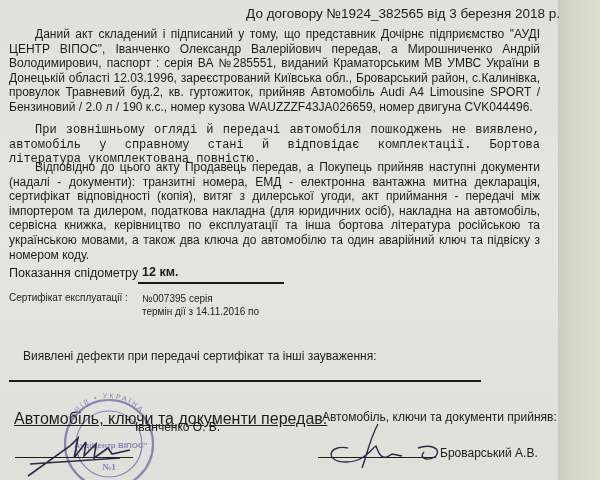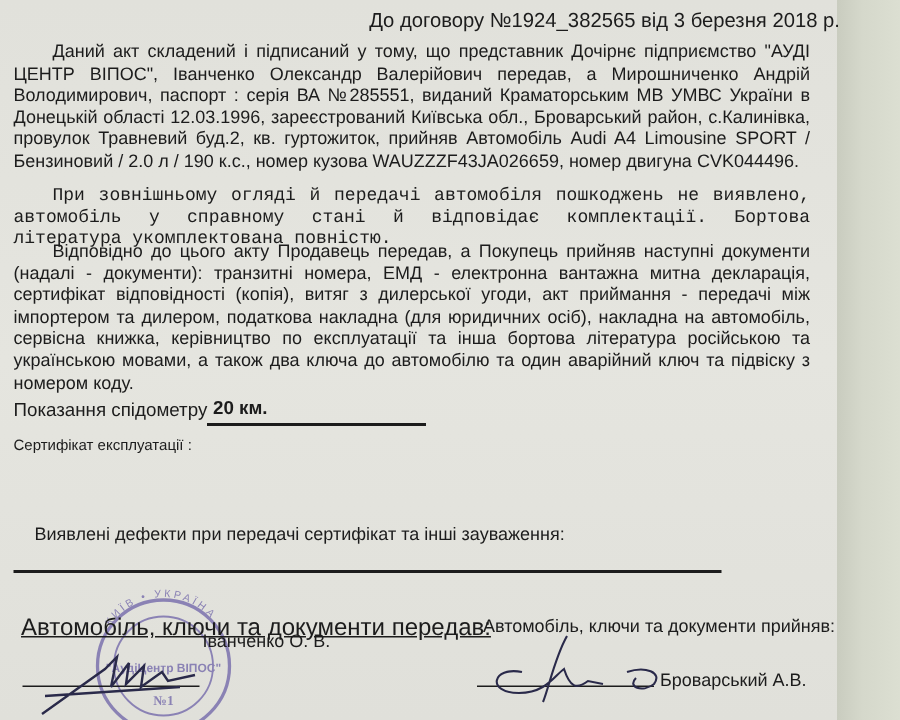--- a/index.html
+++ b/index.html
@@ -51,25 +51,27 @@
 <div class="page"></div>
 <div class="edge"></div>
 
 <div class="header">До договору №1924_382565 від 3 березня 2018 р.</div>
 
 <div class="para p1"><span class="indent"></span><span>Даний акт складений і підписаний у тому, що представник Дочірнє підприємство "АУДІ ЦЕНТР ВІПОС", Іванченко Олександр Валерійович передав, а Мирошниченко Андрій Володимирович, паспорт : серія ВА №285551, виданий Краматорським МВ УМВС України в Донецькій області 12.03.1996, зареєстрований Київська обл., Броварський район, с.Калинівка, провулок Травневий буд.2, кв. гуртожиток, прийняв Автомобіль Audi A4 Limousine SPORT / Бензиновий / 2.0 л / 190 к.с., номер кузова WAUZZZF43JA026659, номер двигуна CVK044496.</span></div>
 <div class="para p2"><span class="indent"></span><span>При зовнішньому огляді й передачі автомобіля пошкоджень не виявлено, автомобіль у справному стані й відповідає комплектації. Бортова література укомплектована повністю.</span></div>
 <div class="para p3"><span class="indent"></span><span>Відповідно до цього акту Продавець передав, а Покупець прийняв наступні документи (надалі - документи): транзитні номера, ЕМД - електронна вантажна митна декларація, сертифікат відповідності (копія), витяг з дилерської угоди, акт приймання - передачі між імпортером та дилером, податкова накладна (для юридичних осіб), накладна на автомобіль, сервісна книжка, керівництво по експлуатації та інша бортова література російською та українською мовами, а також два ключа до автомобілю та один аварійний ключ та підвіску з номером коду.</span></div>
 
 <div class="odo-label">Показання спідометру</div>
-<div class="odo-value">20 км.</div>
+<div class="odo-value">12 км.</div>
 <div class="odo-line"></div>
 
 <div class="cert-label">Сертифікат експлуатації :</div>
 <div class="cert-lines">
+  <div>№007395 серія</div>
+  <div>термін дії з 14.11.2016 по</div>
 </div>
 
 <div class="defects">Виявлені дефекти при передачі сертифікат та інші зауваження:</div>
 <div class="defects-line"></div>
 
 <svg class="stamp" viewBox="0 0 112 100">
   <defs>
     <path id="stampArc" d="M 14 50 A 42 42 0 0 1 98 50"></path>
   </defs>
   <circle cx="56" cy="54" r="44" fill="none" stroke="#6e63a8" stroke-width="2.2"></circle>

